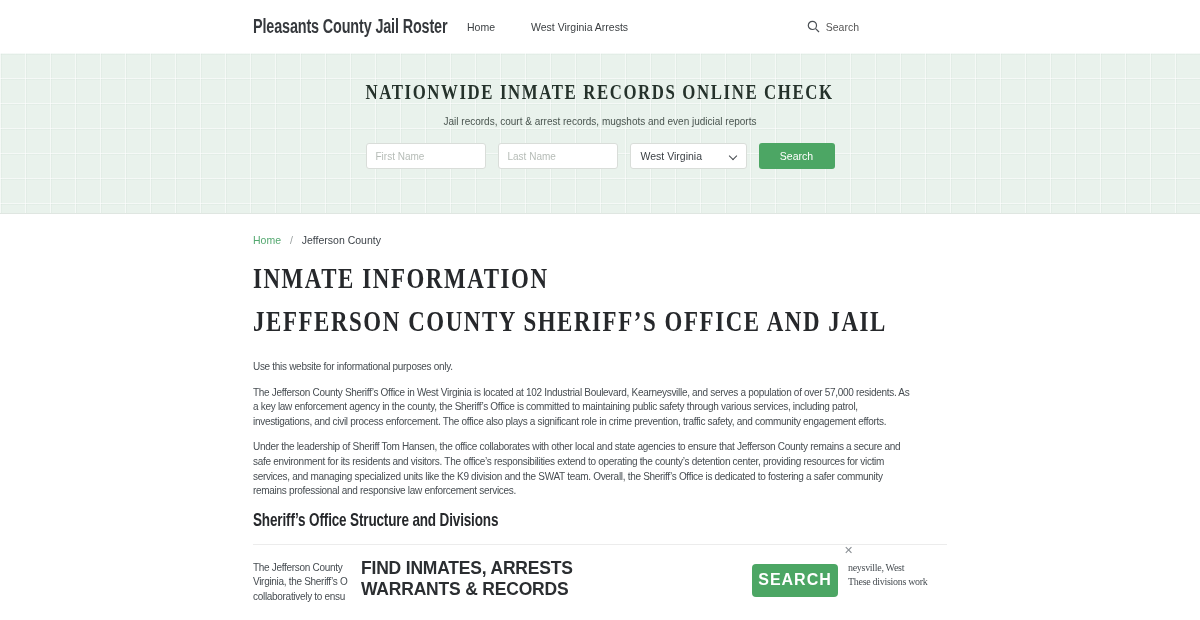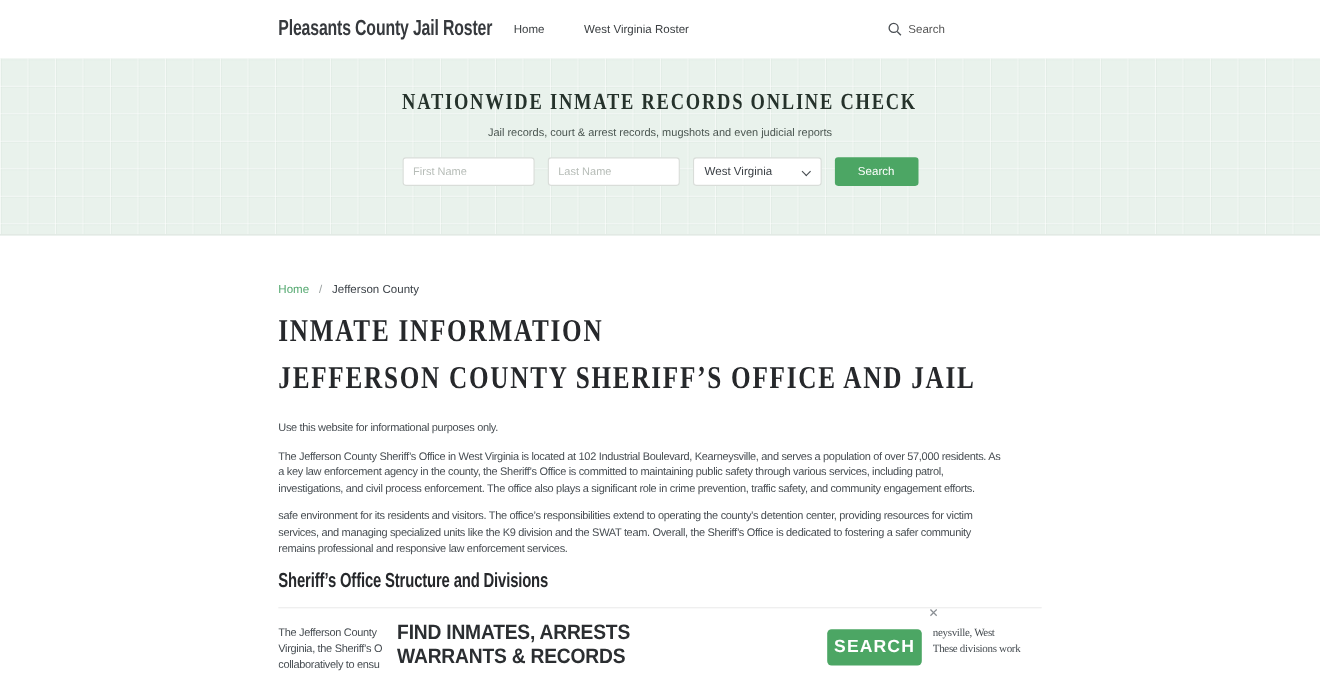--- a/index.html
+++ b/index.html
@@ -41,21 +41,21 @@
   .state-select { width:117px; height:26px; background:#fff; border:1px solid #d9ddd9;
     border-radius:3px; display:flex; align-items:center; padding:0 10px;
     font-size:10.5px; color:#3a3f44; position:relative; cursor:pointer; }
   .caret { position:absolute; right:10px; top:9px; width:6px; height:6px;
     border-right:1.4px solid #454a4f; border-bottom:1.4px solid #454a4f;
     transform:rotate(45deg); }
   .hero-btn { width:76px; height:26px; border:none; border-radius:3px;
     color:#fff; font-size:10.5px; cursor:pointer; }
 
   
-  .breadcrumb { margin-top:43px; font-size:10.5px; }
+  .breadcrumb { margin-top:20px; font-size:10.5px; }
   .crumb-home { color:#53a86f; cursor:pointer; }
   .crumb-sep { color:#9aa0a0; margin:0 6px; }
   .crumb-cur { color:#3d4349; }
   .h1-block { margin-top:13px; }
   .h1-line { display:block; white-space:nowrap; line-height:38px; }
   .h1-line > span { display:inline-block; font-family:"Liberation Serif", serif;
     font-weight:700; font-size:29px; letter-spacing:2px; color:#26282b;
     transform:scaleX(0.79); transform-origin:left center; white-space:nowrap; }
   .bodytext { font-size:10px; letter-spacing:-0.3px; color:#474d52; line-height:14.6px; }
   .disclaimer { margin-top:15px; }
@@ -87,21 +87,21 @@
 </head>
 <body>
 
 <div class="header">
   <div class="container">
     <div class="site-title-wrap">
       <span class="site-title">Pleasants County Jail Roster</span>
     </div>
     <div class="nav">
       <span class="nav-link">Home</span>
-      <span class="nav-link">West Virginia Roster</span>
+      <span class="nav-link">West Virginia Arrests</span>
     </div>
     <div class="header-search">
       <span style="display:inline-flex;">
         <svg width="13" height="13" viewBox="0 0 13 13" fill="none">
           <circle cx="5.4" cy="5.4" r="4.1" stroke="#4a4f54" stroke-width="1.2"></circle>
           <line x1="8.6" y1="8.6" x2="12" y2="12" stroke="#4a4f54" stroke-width="1.2"></line>
         </svg>
       </span>
       <span>Search</span>
     </div>
@@ -139,20 +139,21 @@
 
   <div class="bodytext disclaimer">Use this website for informational purposes only.</div>
 
   <div class="bodytext para">
     <div>The Jefferson County Sheriff’s Office in West Virginia is located at 102 Industrial Boulevard, Kearneysville, and serves a population of over 57,000 residents. As</div>
     <div>a key law enforcement agency in the county, the Sheriff’s Office is committed to maintaining public safety through various services, including patrol,</div>
     <div>investigations, and civil process enforcement. The office also plays a significant role in crime prevention, traffic safety, and community engagement efforts.</div>
   </div>
 
   <div class="bodytext para">
+    <div>Under the leadership of Sheriff Tom Hansen, the office collaborates with other local and state agencies to ensure that Jefferson County remains a secure and</div>
     <div>safe environment for its residents and visitors. The office’s responsibilities extend to operating the county’s detention center, providing resources for victim</div>
     <div>services, and managing specialized units like the K9 division and the SWAT team. Overall, the Sheriff’s Office is dedicated to fostering a safer community</div>
     <div>remains professional and responsive law enforcement services.</div>
   </div>
 
   <div class="h2-block">
     <span>Sheriff’s Office Structure and Divisions</span>
   </div>
 
   <div class="bottom-area">

